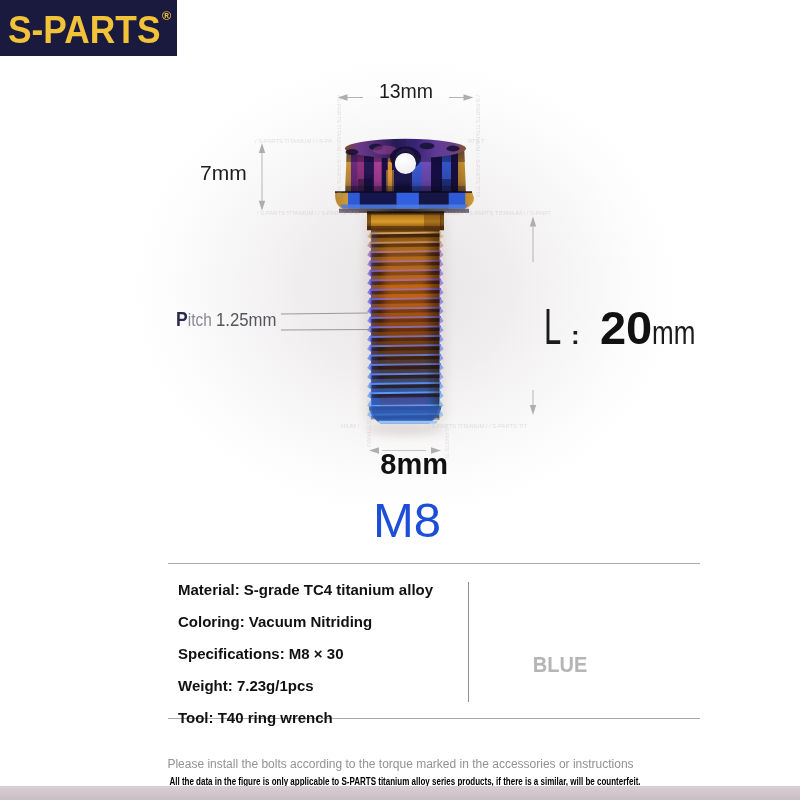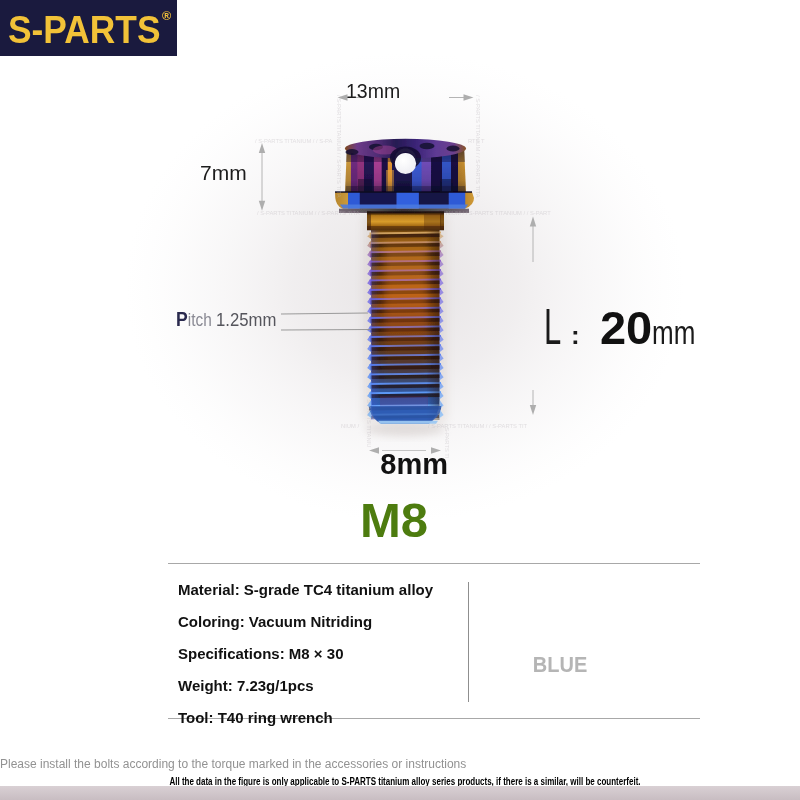--- a/index.html
+++ b/index.html
@@ -268,39 +268,39 @@
     <text x="446" y="215">NIUM / / S-PARTS TITANIUM / / S-PART</text>
     <text x="428" y="428">/ S-PARTS TITANIUM / / S-PARTS TIT</text>
     <text x="341" y="428">NIUM /</text>
     <text transform="translate(337,95) rotate(90)" x="0" y="0">/ S-PARTS TITANIUM / / S-PARTS TITA</text>
     <text transform="translate(476,95) rotate(90)" x="0" y="0">/ S-PARTS TITANIUM / / S-PARTS TITA</text>
     <text transform="translate(366.5,396) rotate(90)" x="0" y="0">/ S-PARTS TITANIU</text>
     <text transform="translate(444.5,424) rotate(90)" x="0" y="0">/ S-PARTS TI</text>
   </g>
 </svg>
 
-<div class="abs" style="left:346px;top:80.5px;width:120px;text-align:left;font-size:19.5px;line-height:20px;color:#1c1c1c;">13mm</div>
+<div class="abs" style="left:346px;top:80.5px;width:120px;text-align:center;font-size:19.5px;line-height:20px;color:#1c1c1c;">13mm</div>
 <div class="abs" style="left:200px;top:162px;font-size:21px;line-height:21px;color:#1c1c1c;">7mm</div>
 <div class="abs" style="left:176px;top:310px;white-space:nowrap;color:#55555c;line-height:19px;transform:scaleX(0.88);transform-origin:0 0;">
   <span style="font-size:20px;font-weight:bold;color:#2a2a4e;">P</span><span style="font-size:17.5px;color:#8a8a94;">itch </span><span style="font-size:19px;">1.25mm</span>
 </div>
 <div class="abs" style="left:367px;top:454px;width:81px;text-align:right;font-size:29px;line-height:21px;font-weight:bold;color:#111;">8mm</div>
 <div class="abs" style="left:544px;top:297.5px;white-space:nowrap;">
   <span style="font-size:50px;color:#1a1a1a;display:inline-block;transform:scaleX(0.62);transform-origin:0 0;letter-spacing:0;">L</span><span style="font-size:26px;font-weight:bold;color:#1a1a1a;margin-left:-8px;">&nbsp;:&nbsp;</span><span style="font-size:47px;font-weight:bold;color:#111;margin-left:13px;">20</span><span style="font-size:32.5px;color:#1a1a1a;display:inline-block;transform:scaleX(0.8);transform-origin:0 0;">mm</span>
 </div>
 
-<div class="abs" style="left:287px;top:492px;width:214px;text-align:center;font-size:49px;font-weight:bold;color:#4d7c0f;">M8</div>
+<div class="abs" style="left:300px;top:492px;width:214px;text-align:center;font-size:49px;font-weight:normal;color:#1d4ed8;">M8</div>
 
 <div class="abs" style="left:168px;top:563px;width:532px;height:1px;background:#a8a8a8;"></div>
 <div class="abs" style="left:168px;top:717.5px;width:532px;height:1px;background:#a8a8a8;"></div>
 <div class="abs" style="left:467.5px;top:582px;width:1px;height:120px;background:#8f8f8f;"></div>
 <div class="abs" style="left:178px;top:560.7px;font-size:15px;font-weight:bold;color:#111;line-height:32px;white-space:nowrap;margin-top:13px;">
 Material: S-grade TC4 titanium alloy<br>
 Coloring: Vacuum Nitriding<br>
 Specifications: M8 × 30<br>
 Weight: 7.23g/1pcs<br>
 Tool: T40 ring wrench
 </div>
 <div class="abs" style="left:500px;top:653px;width:120px;text-align:center;font-size:21.5px;font-weight:bold;color:#b5b5b5;transform:scaleX(0.93);transform-origin:center top;">BLUE</div>
 
-<div class="abs" style="left:0;top:756.5px;width:801px;text-align:left;font-size:12px;color:#929292;">Please install the bolts according to the torque marked in the accessories or instructions</div>
+<div class="abs" style="left:0;top:756.5px;width:801px;text-align:center;font-size:12px;color:#929292;">Please install the bolts according to the torque marked in the accessories or instructions</div>
 <div class="abs" style="left:0;top:774.5px;width:810px;text-align:center;font-size:10.5px;font-weight:bold;color:#000;transform:scaleX(0.762);transform-origin:405px 0;">All the data in the figure is only applicable to S-PARTS titanium alloy series products, if there is a similar, will be counterfeit.</div>
 <div class="abs" style="left:0;top:786px;width:800px;height:14px;background:linear-gradient(#d9d0d4,#c8bdc2);"></div>
 
 </body></html>

